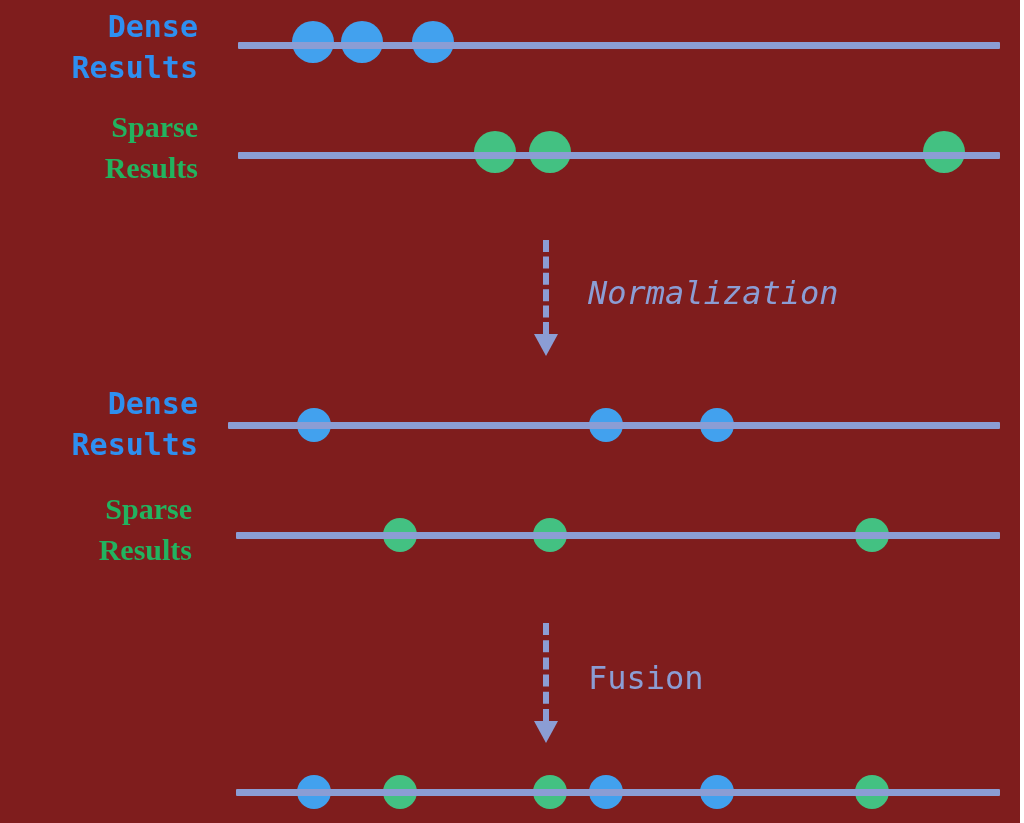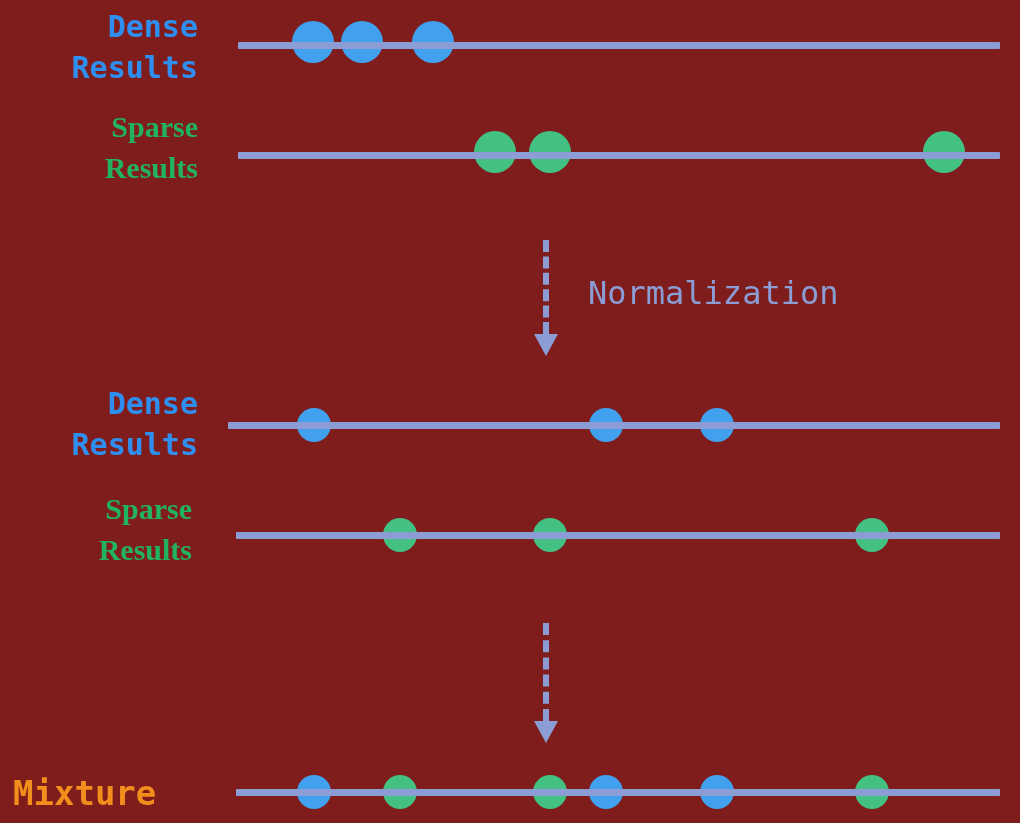--- a/index.html
+++ b/index.html
@@ -108,21 +108,21 @@
   <div class="axis-line" style="left:238px; top:152px; width:762px;"></div>
 
   <div class="dot green" style="left:474px; top:131px; width:42px; height:42px;"></div>
   <div class="dot green" style="left:529px; top:131px; width:42px; height:42px;"></div>
   <div class="dot green" style="left:923px; top:131px; width:42px; height:42px;"></div>
 
   <div class="arrow" style="left:543px; top:240px; height:116px;">
     <div class="arrow-stem" style="height:94px;"></div>
     <div class="arrow-head" style="top:94px;"></div>
   </div>
-  <div class="arrow-label" style="left:588px; top:277px;">Normalization</div>
+  <div class="arrow-label" style="left:588px; top:277px;font-style:italic;">Normalization</div>
 
   <div class="row-label dense" style="left:0px; top:383px; width:198px;">Dense
 Results</div>
 
   <div class="axis-line" style="left:228px; top:422px; width:772px;"></div>
 
   <div class="dot blue" style="left:297px; top:408px; width:34px; height:34px;"></div>
   <div class="dot blue" style="left:589px; top:408px; width:34px; height:34px;"></div>
   <div class="dot blue" style="left:700px; top:408px; width:34px; height:34px;"></div>
 
@@ -132,22 +132,22 @@
   <div class="axis-line" style="left:236px; top:532px; width:764px;"></div>
 
   <div class="dot green" style="left:383px; top:518px; width:34px; height:34px;"></div>
   <div class="dot green" style="left:533px; top:518px; width:34px; height:34px;"></div>
   <div class="dot green" style="left:855px; top:518px; width:34px; height:34px;"></div>
 
   <div class="arrow" style="left:543px; top:623px; height:121px;">
     <div class="arrow-stem" style="height:98px;"></div>
     <div class="arrow-head" style="top:98px;"></div>
   </div>
+  <div class="arrow-label" style="left:588px; top:662px;">Fusion</div>
 
-  <div class="row-label mixture" style="left:13px; top:773px; width:220px;">Mixture</div>
 
   <div class="axis-line" style="left:236px; top:789px; width:764px;"></div>
 
   <div class="dot blue" style="left:297px; top:775px; width:34px; height:34px;"></div>
   <div class="dot green" style="left:383px; top:775px; width:34px; height:34px;"></div>
   <div class="dot green" style="left:533px; top:775px; width:34px; height:34px;"></div>
   <div class="dot blue" style="left:589px; top:775px; width:34px; height:34px;"></div>
   <div class="dot blue" style="left:700px; top:775px; width:34px; height:34px;"></div>
   <div class="dot green" style="left:855px; top:775px; width:34px; height:34px;"></div>
 

